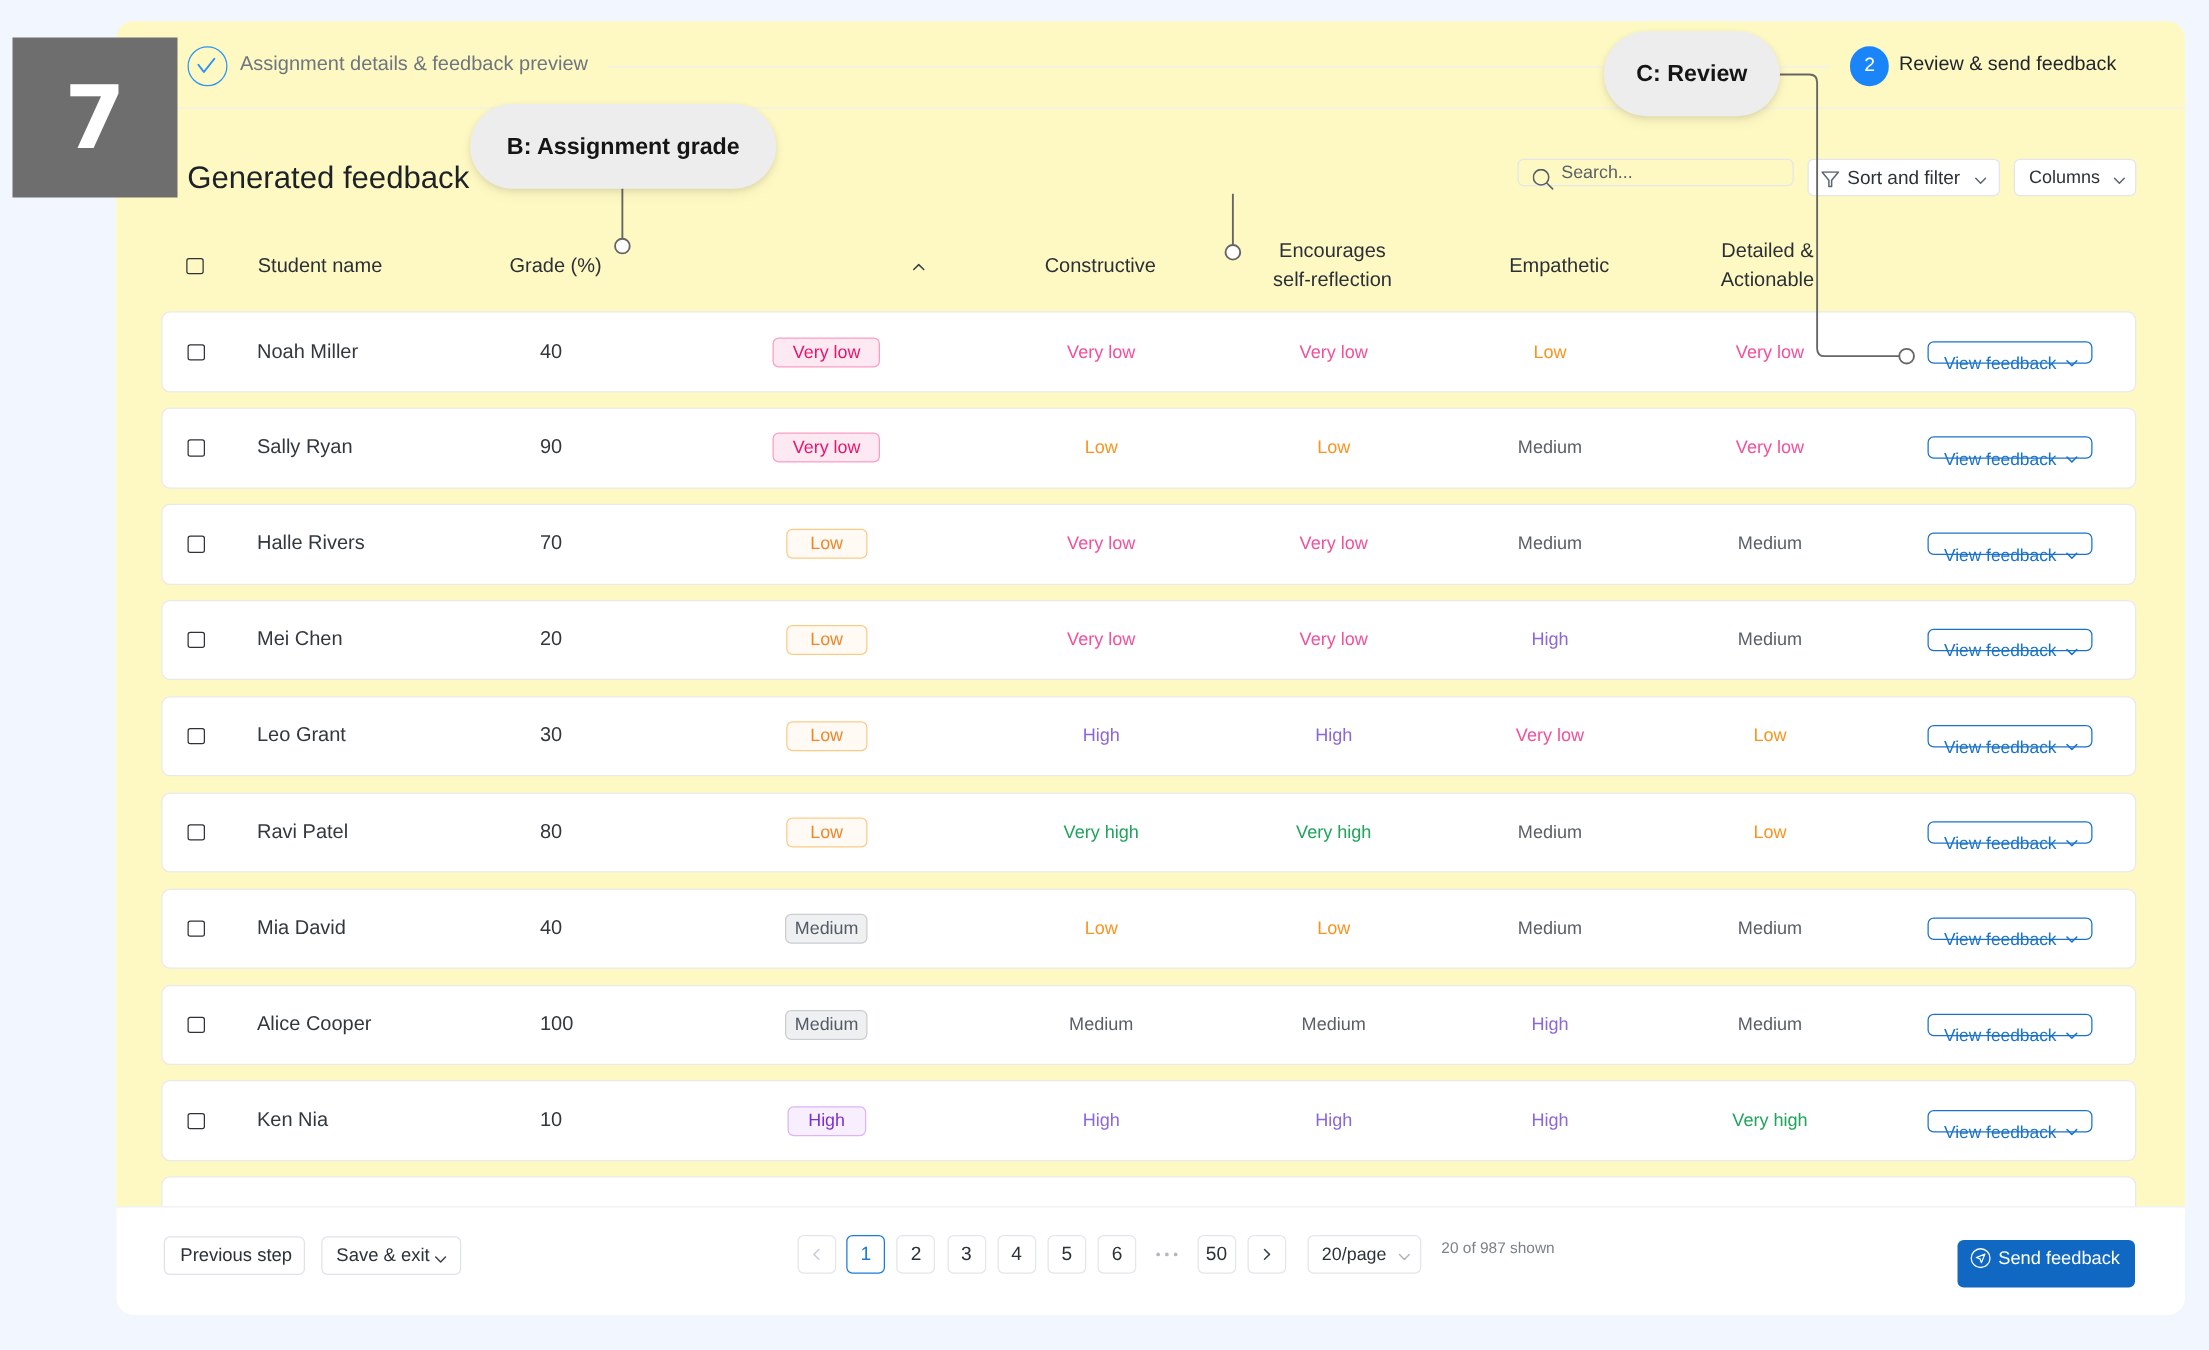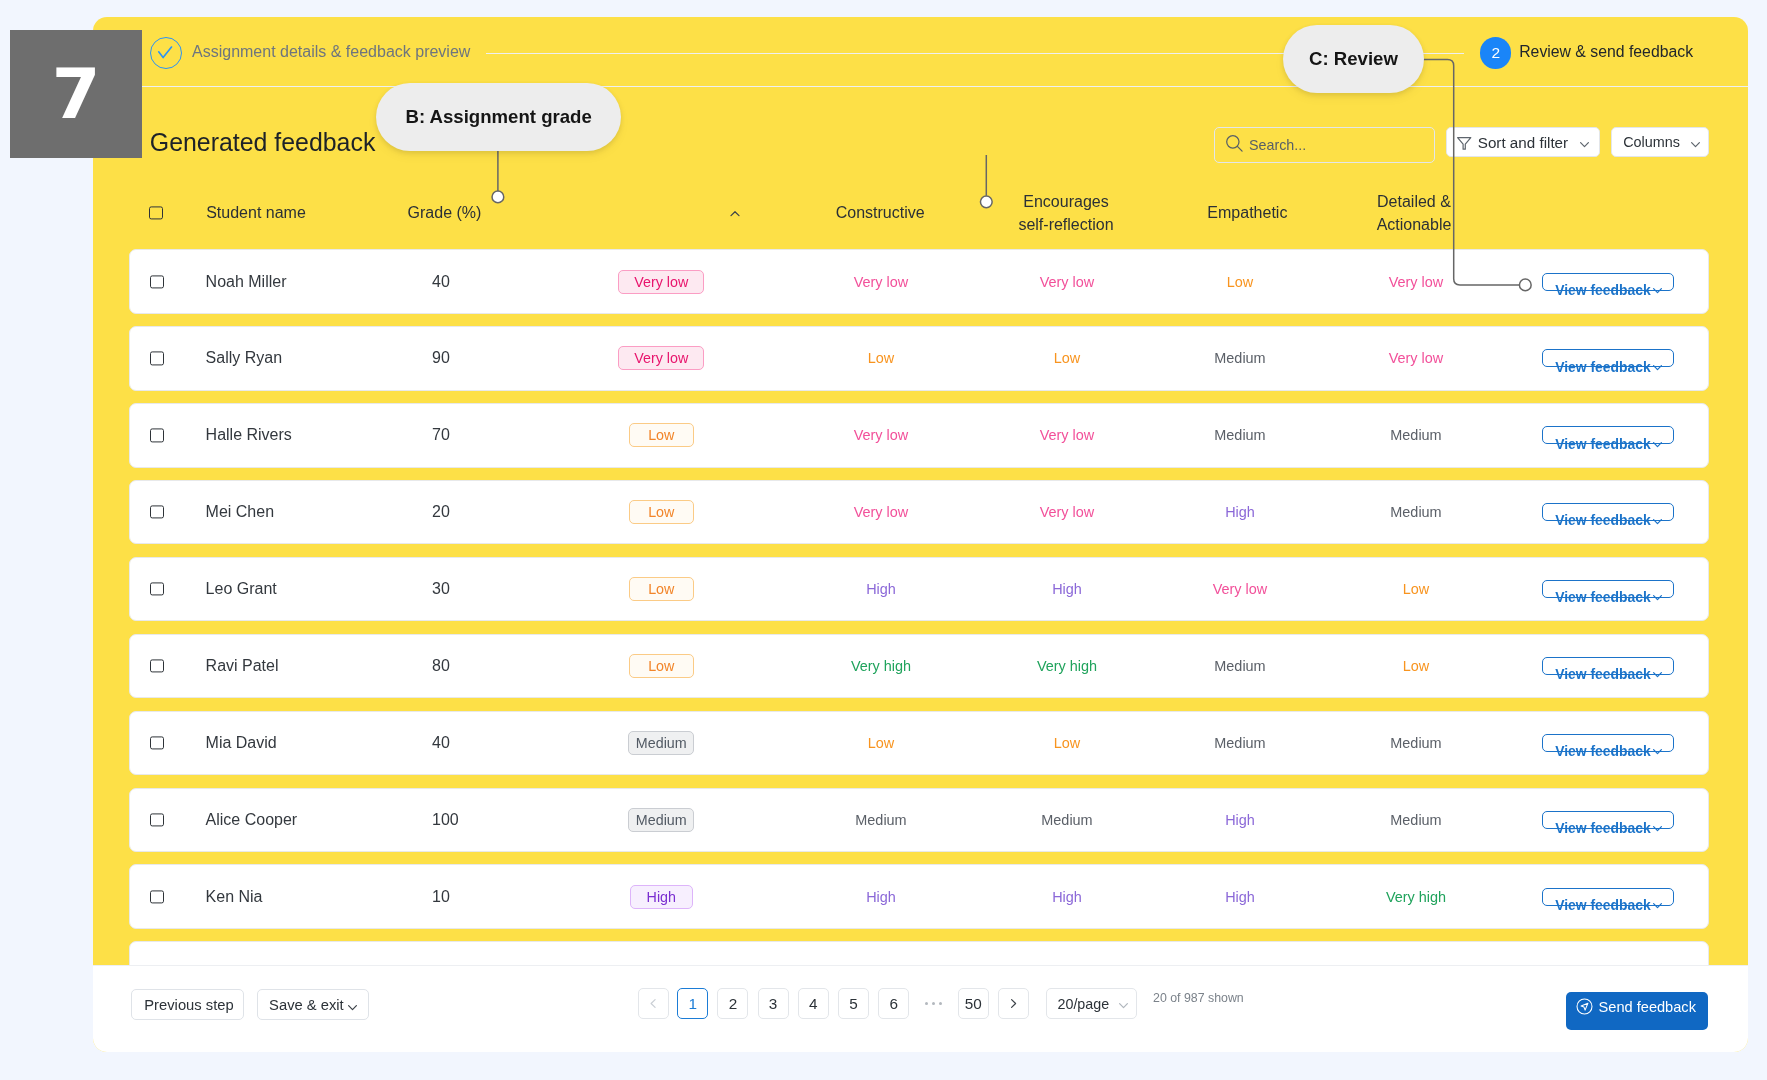--- a/index.html
+++ b/index.html
@@ -7,35 +7,35 @@
   html, body { margin:0; padding:0; }
   body {
     width:1767px; height:1080px; overflow:hidden;
     background:#f2f6fe;
     font-family:"Liberation Sans", sans-serif;
     -webkit-font-smoothing:antialiased;
   }
   .page { position:relative; width:1767px; height:1080px; will-change:transform; }
   .card {
     position:absolute; left:93px; top:17px; width:1655px; height:1035px;
-    background:#fde047; border-radius:14px; overflow:hidden;
+    background:#fef9c3; border-radius:14px; overflow:hidden;
   }
 
   
   .stepper { position:absolute; left:0; top:0; width:100%; height:70px; border-bottom:1px solid #eef0f3; }
   .step-circle-done { position:absolute; left:56.9px; top:19.7px; width:32.2px; height:32.2px; border-radius:50%; border:1.6px solid #2b93f5; }
   .step-circle-done svg { position:absolute; left:-1.6px; top:-1.6px; }
   .step-a-label { position:absolute; left:99px; top:26px; font-size:16.0px; color:#6e757e; }
   .step-circle-num { position:absolute; left:1387px; top:20.4px; width:31.4px; height:31.4px; border-radius:50%; background:#1a85f8; color:#fff; display:flex; align-items:center; justify-content:center; font-size:15.5px; }
   .step-b-label { position:absolute; left:1426.2px; top:26px; font-size:15.8px; color:#21262c; }
   .step-line { position:absolute; top:35.5px; left:392.5px; width:978.4px; height:1.3px; background:#eeeff2; }
 
   
   .title { position:absolute; left:56.8px; top:111px; font-size:24.9px; color:#1d2228; }
-  .search-box { position:absolute; left:1121px; top:110px; width:221px; height:36px; border:1px solid #e3e6ea; border-radius:5px; display:flex; align-items:center; }
+  .search-box { position:absolute; left:1121px; top:110px; width:221px; height:22px; border:1px solid #e3e6ea; border-radius:5px; display:flex; align-items:center; }
   .search-box .si { position:absolute; left:10.8px; top:7.1px; }
   .search-box input { position:absolute; left:32px; top:0; height:100%; border:0; outline:0; font-family:inherit; font-size:14.3px; color:#3a4149; width:175px; background:transparent; }
   .search-box input::placeholder { color:#585f67; opacity:1; }
   .tbtn { position:absolute; top:110px; height:30.4px; border:1px solid #e3e6ea; border-radius:5px; display:flex; align-items:center; font-size:15.2px; color:#2c3238; background:#fff; }
   .tbtn-sort { left:1352.7px; width:154.1px; }
   .tbtn-cols { left:1518.1px; width:98.4px; }
   .tbtn .fi { position:absolute; left:10.3px; top:8.9px; }
   .tbtn .lbl { position:absolute; top:6.2px; }
   .tbtn-sort .lbl { left:31.1px; }
   .tbtn-cols .lbl { left:11.1px; font-size:14.4px; }
@@ -83,21 +83,21 @@
   .bd-medium { background:#eff0f1; border:1px solid #cacdd2; color:#525a64; }
   .bd-high { background:#f7effe; border:1px solid #ddb4fa; color:#7b2fd1; }
 
   .cell.c-con, .cell.c-esr, .cell.c-emp, .cell.c-da { font-size:14.45px; }
   .t-verylow { color:#f2509a; }
   .t-low { color:#f8941f; }
   .t-medium { color:#5b6068; }
   .t-high { color:#8b68d8; }
   .t-veryhigh { color:#20a35c; }
 
-  .viewbtn { position:relative; display:inline-block; width:131.1px; height:18px; border:1px solid #1b73c9; border-radius:5px; color:#1b73c9; font-size:13.9px; background:#fff;font-weight:bold; }
+  .viewbtn { position:relative; display:inline-block; width:131.1px; height:18px; border:1px solid #1b73c9; border-radius:5px; color:#1b73c9; font-size:13.9px; background:#fff; }
   .viewbtn .vl { position:absolute; left:11.7px; top:8.2px; }
   .viewbtn .vc { position:absolute; left:108px; top:10.3px; }
 
   
   .footer { position:absolute; left:0; top:948.4px; width:100%; height:86.6px; background:#fff; border-top:1px solid #edeff2; }
   .fbtn { position:absolute; top:23.1px; height:30.4px; border:1px solid #dfe3e8; border-radius:5px; font-size:14.75px; color:#2c3238; background:#fff; }
   .fbtn .fl { position:absolute; top:6.2px; }
   .fbtn-prev { left:38.4px; width:113px; }
   .fbtn-prev .fl { left:11.9px; }
   .fbtn-save { left:163.5px; width:112.5px; }

